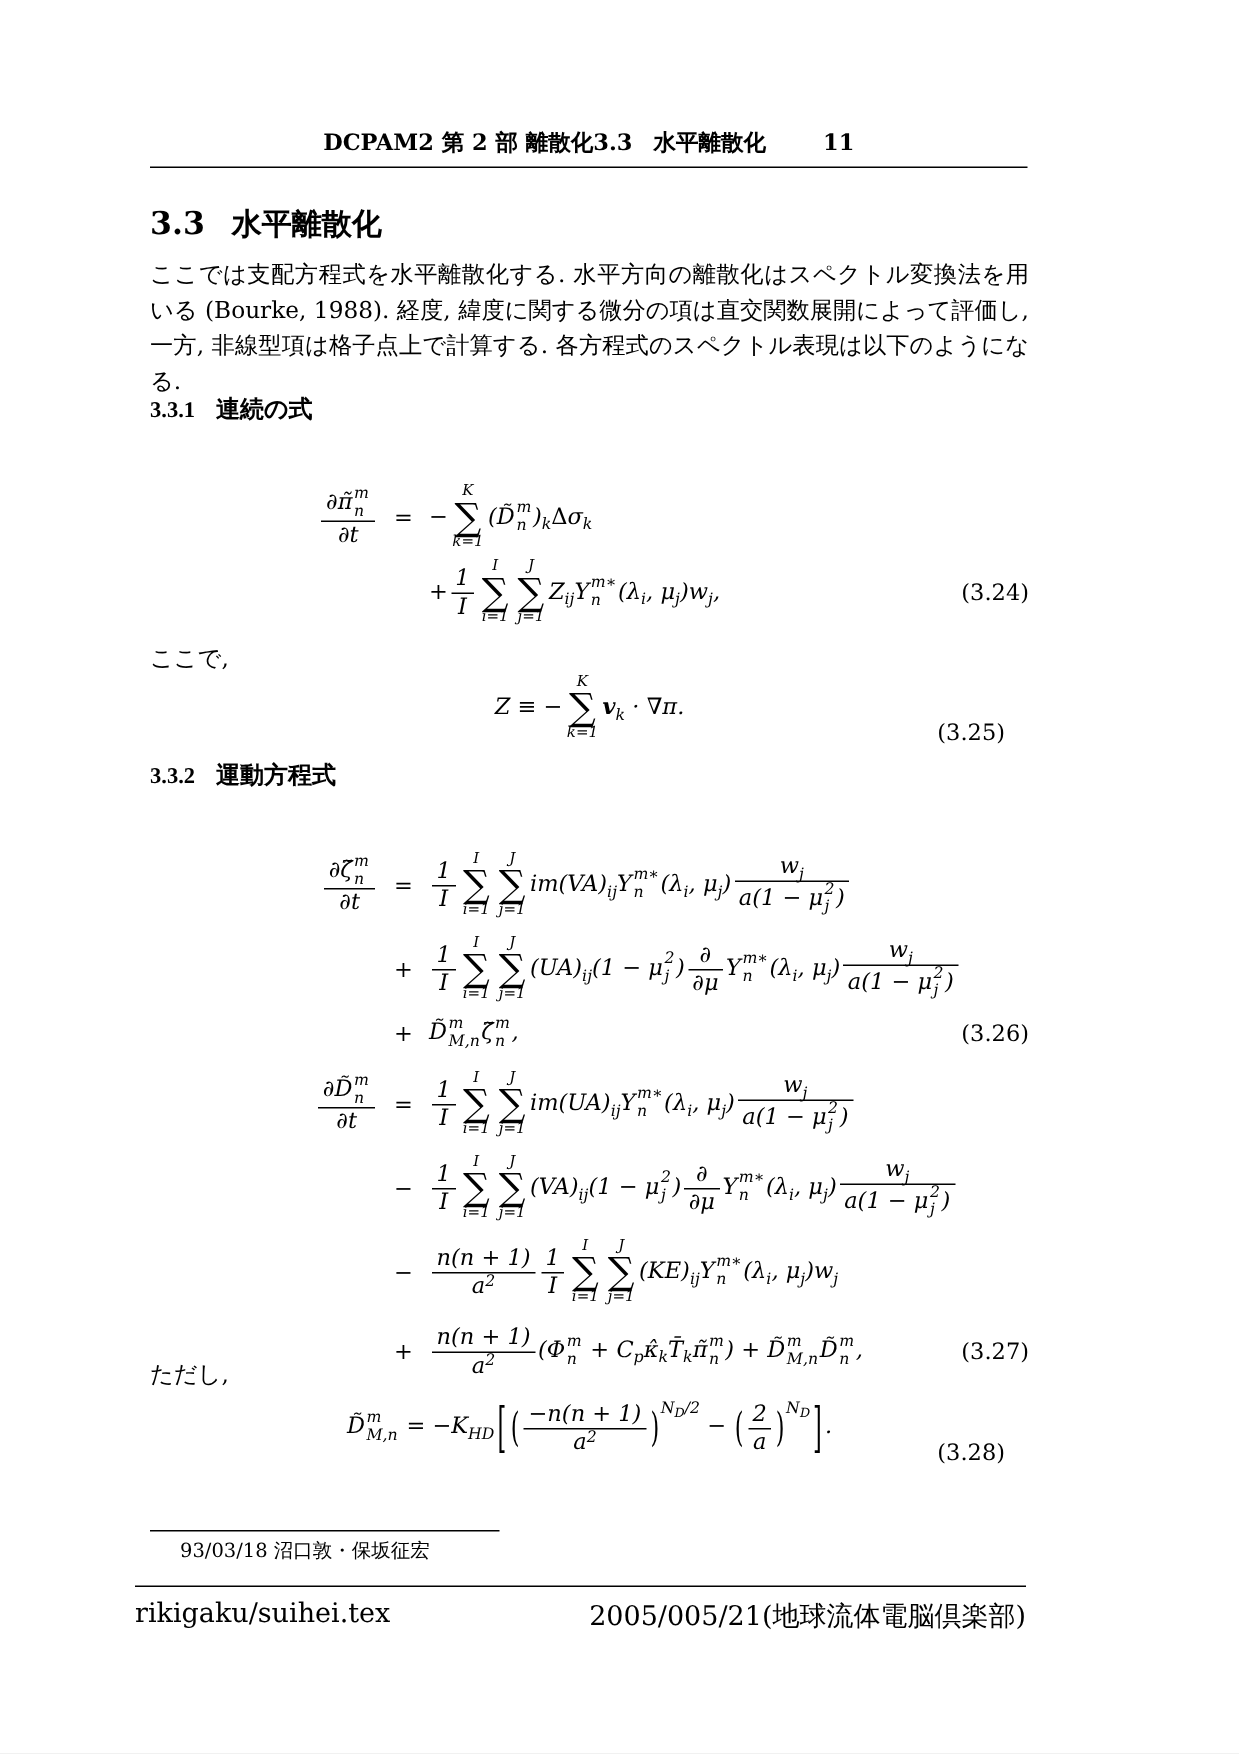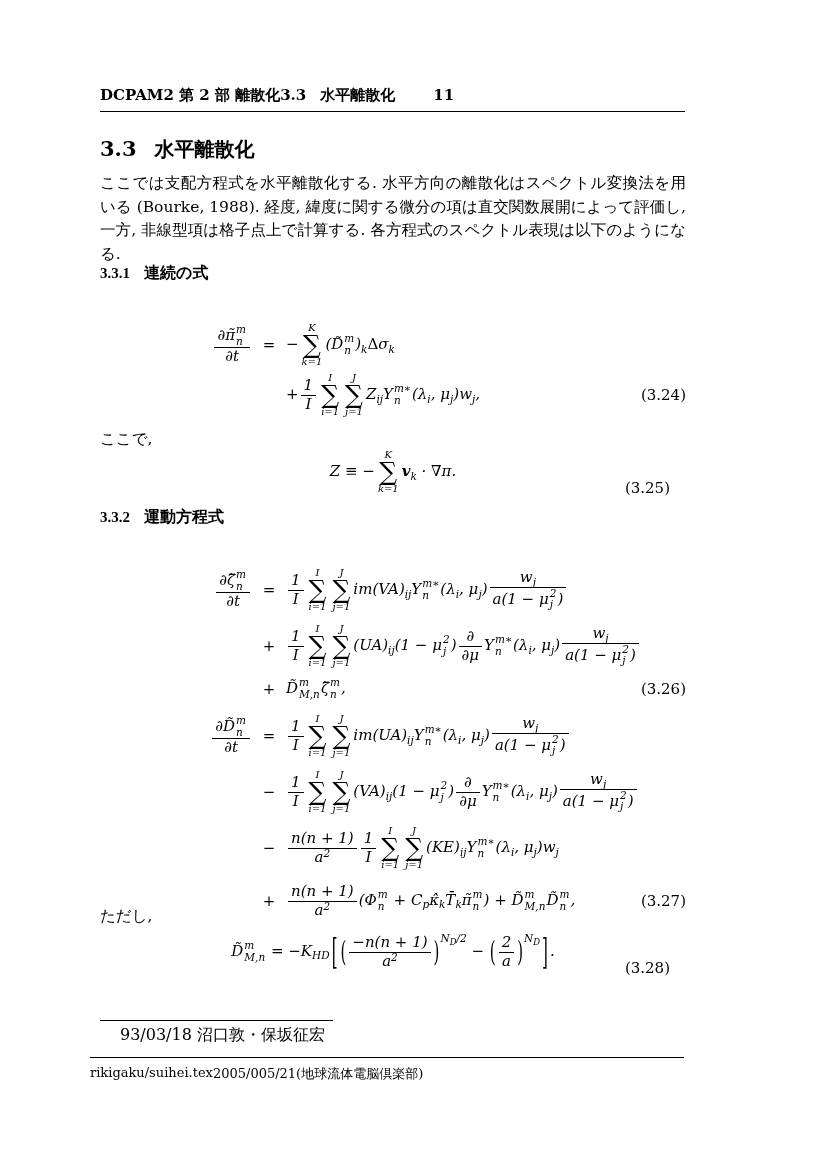--- a/index.html
+++ b/index.html
@@ -1,21 +1,21 @@
 <!DOCTYPE html>
 <html><head>
 <meta charset="utf-8">
 <style>
   html,body { margin:0; padding:0; background:#e8e8e8; }
   .page { position:relative; width:826px; height:1169px; margin:0 auto; background:#ffffff;
           font-family:"DejaVu Serif", serif; color:#000; overflow:hidden; }
 
   
   .header { position:absolute; left:100px; top:86px; width:585px; display:flex;
-            justify-content:flex-start; align-items:baseline; font-weight:bold;
+            justify-content:center; align-items:baseline; font-weight:bold;
             font-size:15px; padding-bottom:6px; border-bottom:1.4px solid #000; }
   .header-right { display:flex; align-items:baseline; gap:14px; }
   .header-right .pn { margin-left:24px; }
 
   
   .sec-title { position:absolute; left:100px; top:136px; display:flex; align-items:baseline;
                gap:18px; font-weight:bold; }
   .sec-title .num { font-size:21px; }
   .sec-title .ttl { font-size:20px; font-family:"DejaVu Sans", sans-serif; }
   .sub-title { position:absolute; left:100px; display:flex; align-items:baseline; gap:14px;
@@ -63,23 +63,23 @@
   sub { vertical-align:-0.35em; }
   sup { vertical-align:0.45em; }
   .up { font-style:normal; }
   .bg1 { display:inline-block; font-style:normal; transform:scaleY(1.8); vertical-align:middle; margin:0 1px; }
   .bg2 { display:inline-block; font-style:normal; transform:scaleY(2.4); vertical-align:middle; margin:0 2px; }
   .hi { font-size:10.5px; vertical-align:14px; line-height:0; }
   .hi sub { font-size:8.5px; }
 
   
   .footnote-rule { position:absolute; left:100px; top:1020px; width:233px; border-top:1px solid #000; }
-  .footnote { position:absolute; left:120px; top:1025px; font-size:16px; }
+  .footnote { position:absolute; left:120px; top:1025px; font-size:13px; }
   .footer { position:absolute; left:90px; top:1057px; width:594px; border-top:1px solid #000;
-            padding-top:7px; display:flex; font-size:13px; }
+            padding-top:7px; display:flex; justify-content:space-between; font-size:18px; }
 </style>
 </head>
 <body>
 
 <div class="page">
 
   <div class="header">
     <span>DCPAM2 第 2 部 離散化</span>
     <span class="header-right">
       <span>3.3</span>

